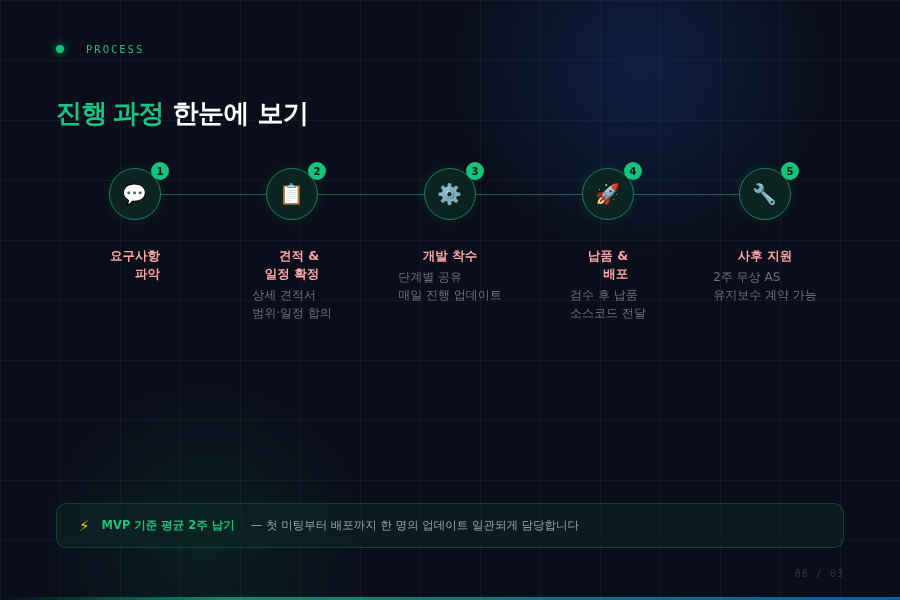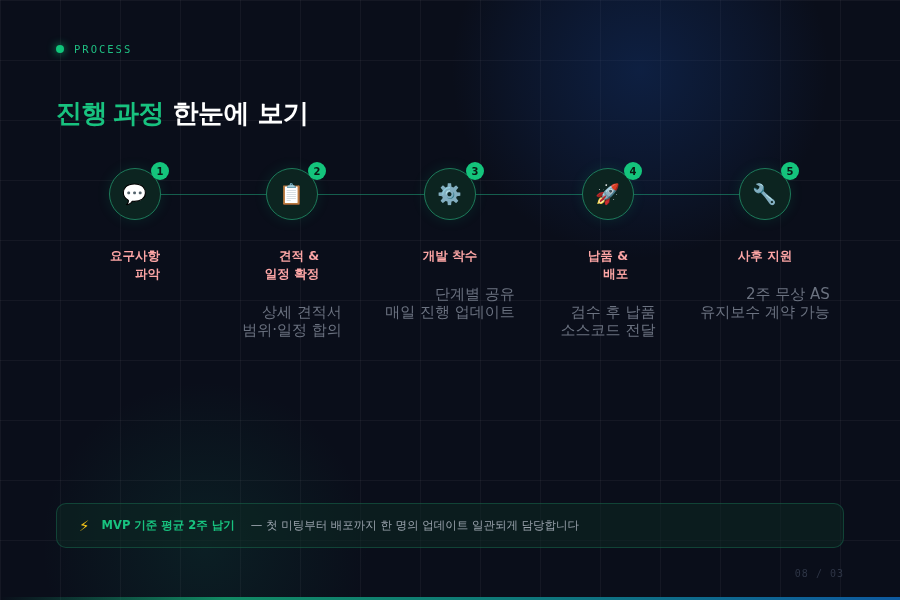--- a/index.html
+++ b/index.html
@@ -42,20 +42,21 @@
     }
     .eyebrow-dot {
       width: 8px; height: 8px; border-radius: 50%;
       background: #10c57a;
       box-shadow: 0 0 8px rgba(16,197,122,0.8);
     }
     .eyebrow-text {
       font-family: "DejaVu Sans Mono", "Liberation Mono", monospace;
       font-size: 10.5px; letter-spacing: 2px;
       color: #1fbf82;
+      margin-left: 12px;
     }
 
     .title {
       position: absolute; left: 56px; top: 96px;
       font-size: 26px; font-weight: bold; letter-spacing: -0.5px;
       white-space: nowrap;
     }
     .title .accent { color: #18c27f; font-family: Liberation Serif, serif; }
     .title .rest { color: #ffffff; }
 
@@ -86,23 +87,23 @@
       color: #0a1a14;
       font-size: 10px; font-weight: bold;
       display: flex; align-items: center; justify-content: center;
     }
     .step-title {
       margin-top: 27px;
       font-size: 12.5px; font-weight: bold; line-height: 18px;
       color: #fca5a5; text-align: right;
     }
     .step-desc {
-      margin-top: 20px;
-      font-size: 15px; line-height: 18px;
-      color: #6b7280; text-align: right;
+      margin-top: 3px;
+      font-size: 12px; line-height: 18px;
+      color: #6b7280; text-align: left;
     }
 
     .banner {
       position: absolute; left: 56px; top: 503px;
       width: 788px; height: 45px;
       border-radius: 10px;
       background: rgba(12,40,34,0.55);
       border: 1px solid rgba(31,140,100,0.35);
       display: flex; align-items: center;
       padding-left: 22px;

